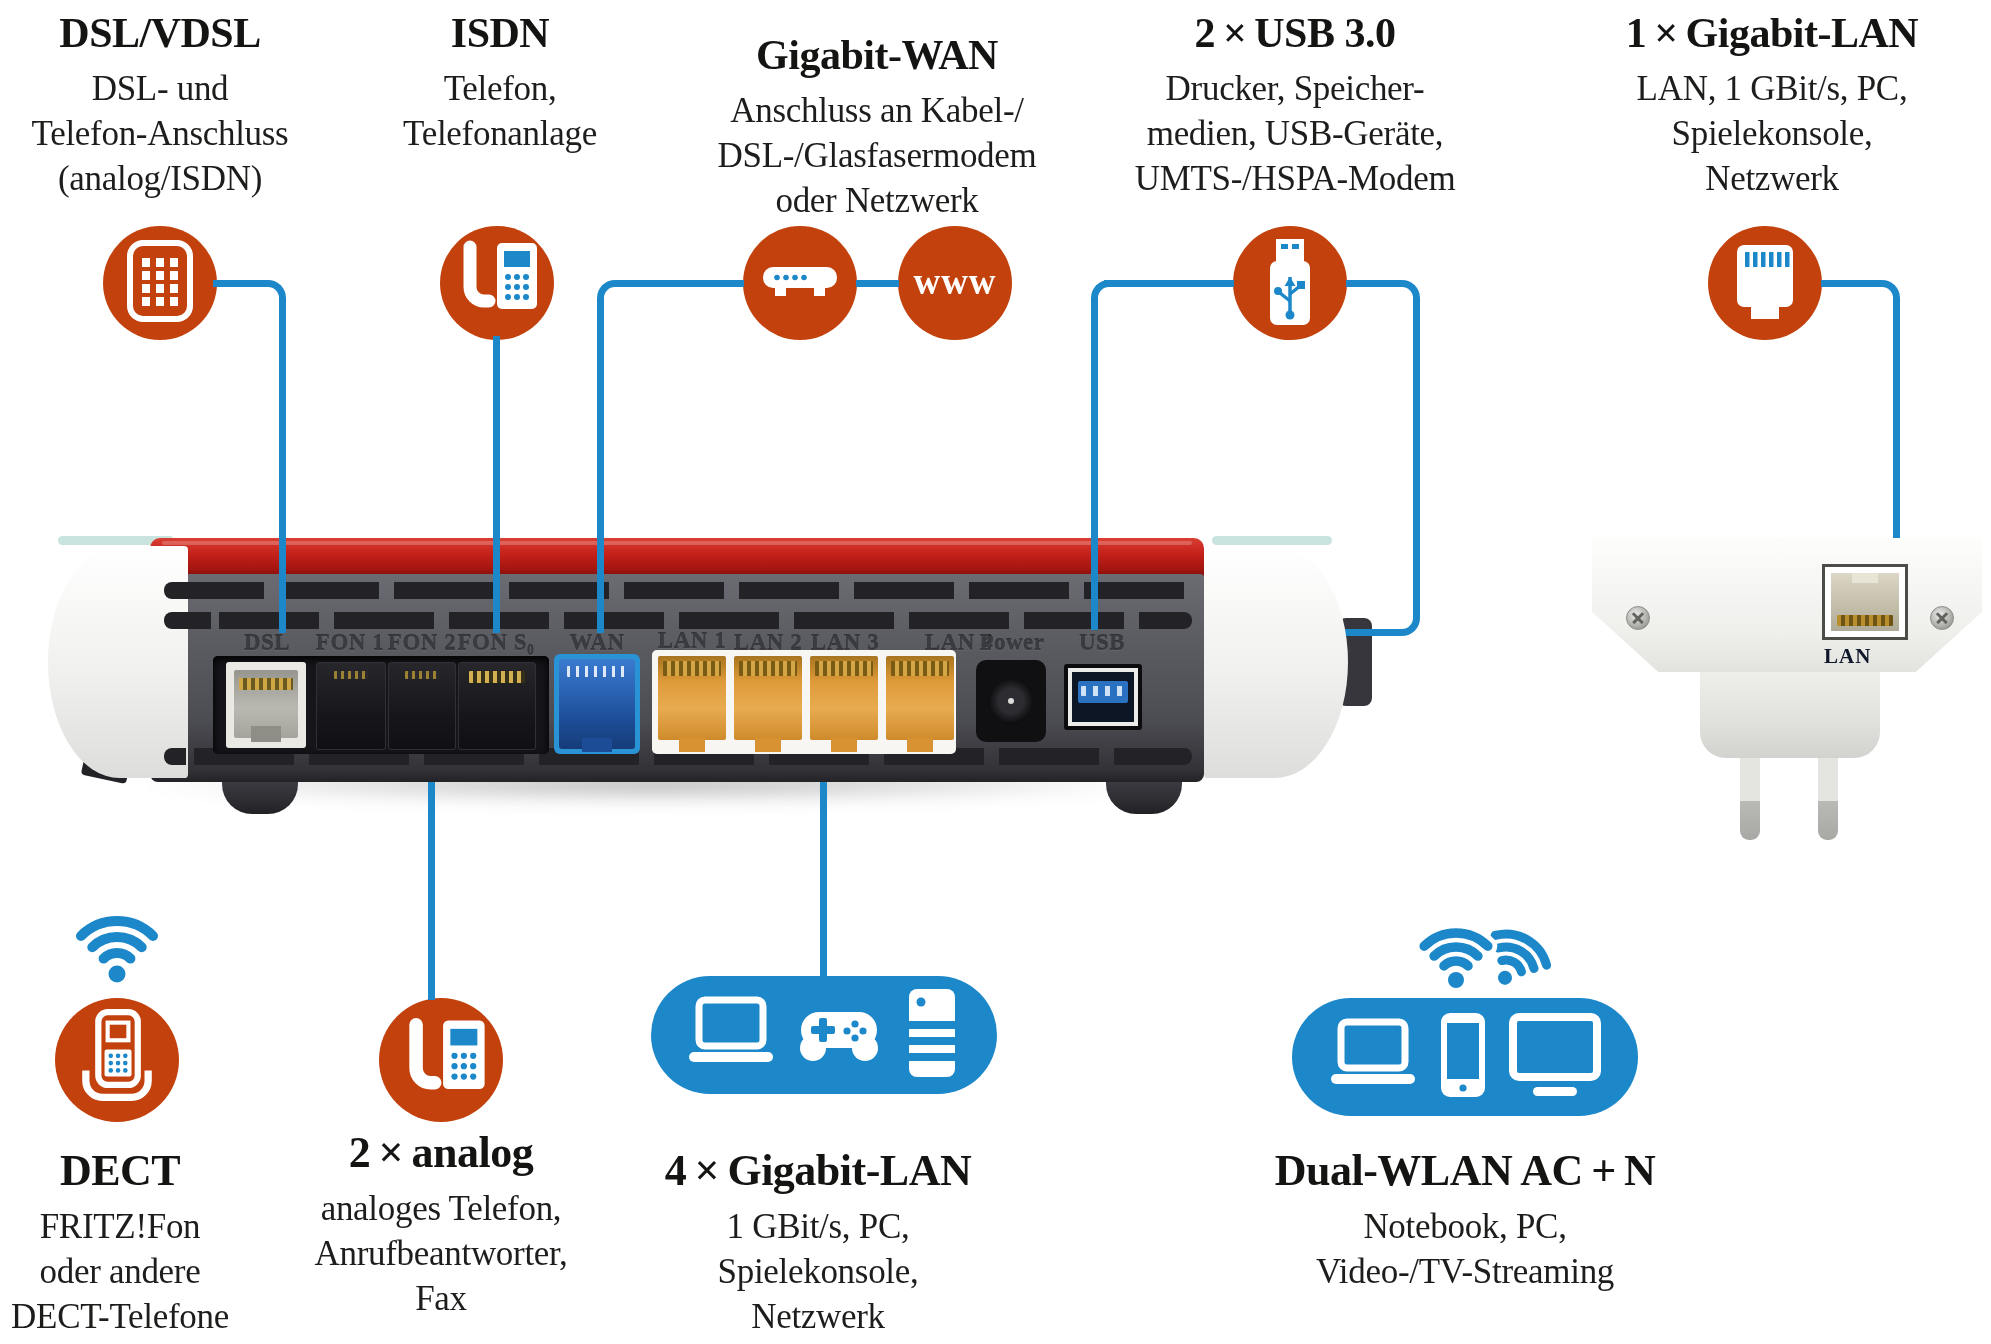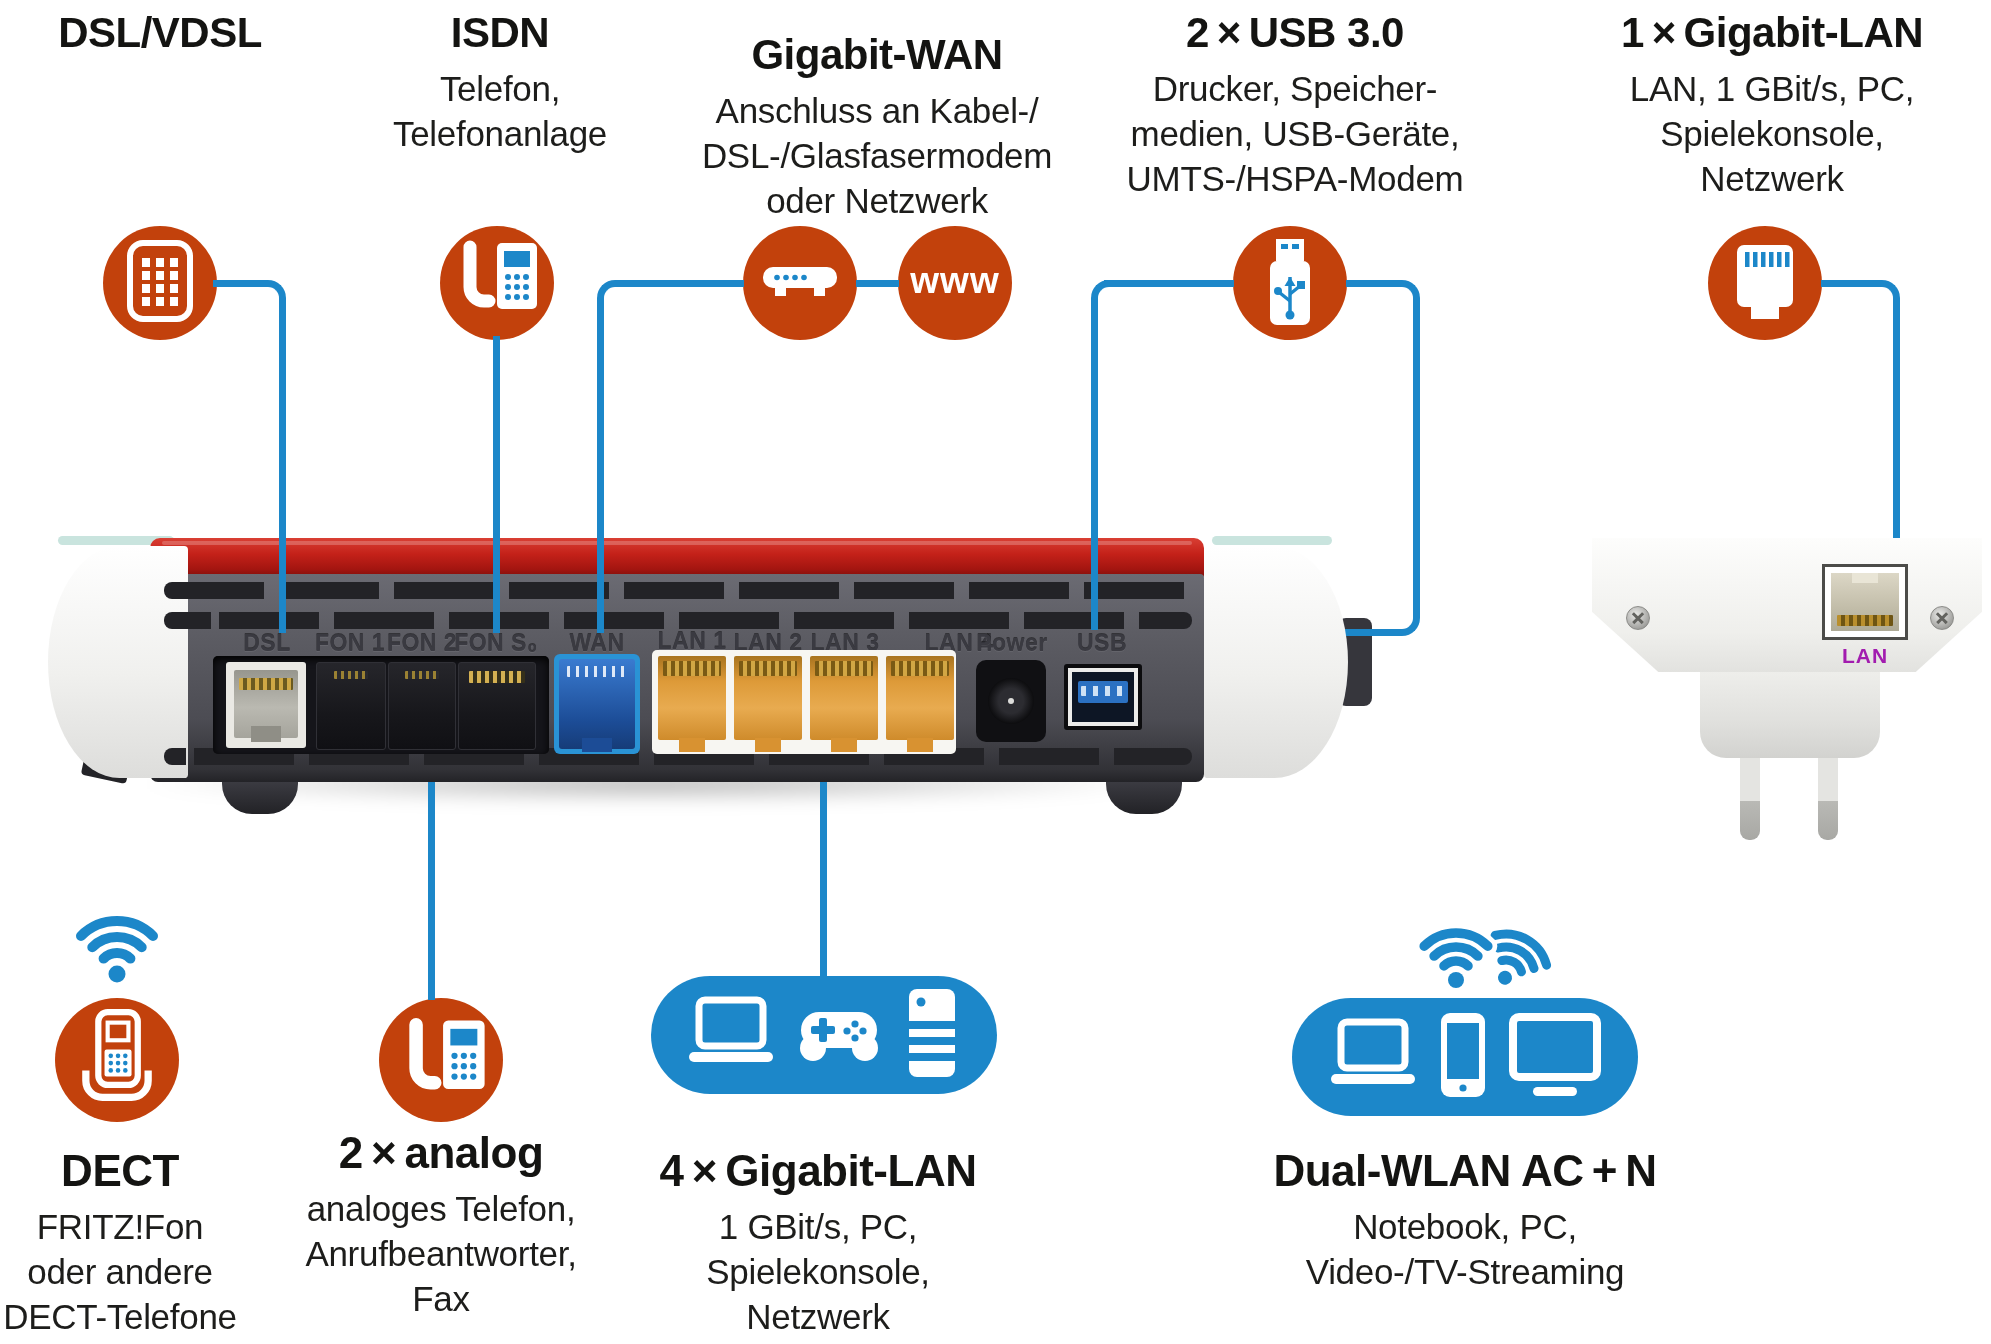--- a/index.html
+++ b/index.html
@@ -1,17 +1,17 @@
 <!DOCTYPE html>
 <html><head>
 <meta charset="utf-8">
 <style>
   html,body{margin:0;padding:0;background:#fff;}
   .stage{position:relative;width:1991px;height:1344px;background:#ffffff;overflow:hidden;
-         font-family:Liberation Sans, sans-serif;color:#1d1d1b;}
+         font-family:Liberation Serif, serif;color:#1d1d1b;}
   .abs{position:absolute;}
   
   .col{position:absolute;text-align:center;}
   .title{font-weight:700;font-size:42px;line-height:50px;letter-spacing:-0.5px;color:#141412;white-space:nowrap;}
   .b .title{font-size:44px;}
   .line{font-size:35px;line-height:45px;letter-spacing:-0.3px;color:#1d1d1b;white-space:nowrap;}
   .sub{margin-top:8px;}
   
   .circle{position:absolute;width:114px;height:114px;border-radius:50%;background:#c2410c;
           display:flex;align-items:center;justify-content:center;}
@@ -49,20 +49,25 @@
   .screw::before{transform:translate(-50%,-50%) rotate(45deg);}
   .screw::after{transform:translate(-50%,-50%) rotate(-45deg);}
 </style>
 </head>
 <body>
 
 <div class="stage">
 
   <div class="col" style="left:10px;top:8px;width:300px;">
     <div class="title">DSL/VDSL</div>
+    <div class="sub">
+      <div class="line">DSL- und</div>
+      <div class="line">Telefon-Anschluss</div>
+      <div class="line">(analog/ISDN)</div>
+    </div>
   </div>
 
   <div class="col" style="left:350px;top:8px;width:300px;">
     <div class="title">ISDN</div>
     <div class="sub">
       <div class="line">Telefon,</div>
       <div class="line">Telefonanlage</div>
     </div>
   </div>
 
@@ -312,21 +317,21 @@
        background:linear-gradient(180deg,#e4e4e1 0 55%,#b9b9b5 55%,#a8a8a4);"></div>
   <div class="abs" style="left:1818px;top:754px;width:20px;height:86px;z-index:2;border-radius:4px 4px 9px 9px;
        background:linear-gradient(180deg,#e4e4e1 0 55%,#b9b9b5 55%,#a8a8a4);"></div>
 
   <div class="abs" style="left:1822px;top:564px;width:86px;height:76px;z-index:5;background:#fff;border:3px solid #4c4c49;box-sizing:border-box;">
     <div class="abs" style="left:6px;top:6px;right:6px;bottom:6px;background:linear-gradient(180deg,#dcd7c6,#c2bda9 60%,#aeaa96);">
       <div class="abs" style="left:50%;top:0;transform:translateX(-50%);width:26px;height:10px;background:#e9e5d6;"></div>
       <div class="pins" style="bottom:5px;width:56px;height:11px;background:repeating-linear-gradient(90deg,#b98f2e 0 4px,#6e5514 4px 8px);"></div>
     </div>
   </div>
-  <div class="abs" style="left:1824px;top:644px;width:82px;text-align:center;z-index:5;font-size:21px;font-weight:700;color:#a21caf;letter-spacing:1px;">LAN</div>
+  <div class="abs" style="left:1824px;top:644px;width:82px;text-align:left;z-index:5;font-size:21px;font-weight:700;color:#0f172a;letter-spacing:1px;">LAN</div>
   <div class="screw" style="left:1626px;top:606px;"></div>
   <div class="screw" style="left:1930px;top:606px;"></div>
 
   <div class="abs" style="left:52px;top:896px;z-index:2;">
     <svg width="130" height="92" viewBox="0 0 130 92" fill="none" stroke="#1c87c9" stroke-width="10" stroke-linecap="round">
       <path d="M51.6,62.6 A19,19 0 0 1 78.4,62.6"></path>
       <path d="M40.3,51.3 A35,35 0 0 1 89.7,51.3"></path>
       <path d="M29.0,40.0 A51,51 0 0 1 101.0,40.0"></path>
       <circle cx="65" cy="78" r="8.5" fill="#1c87c9" stroke="none"></circle>
     </svg>

